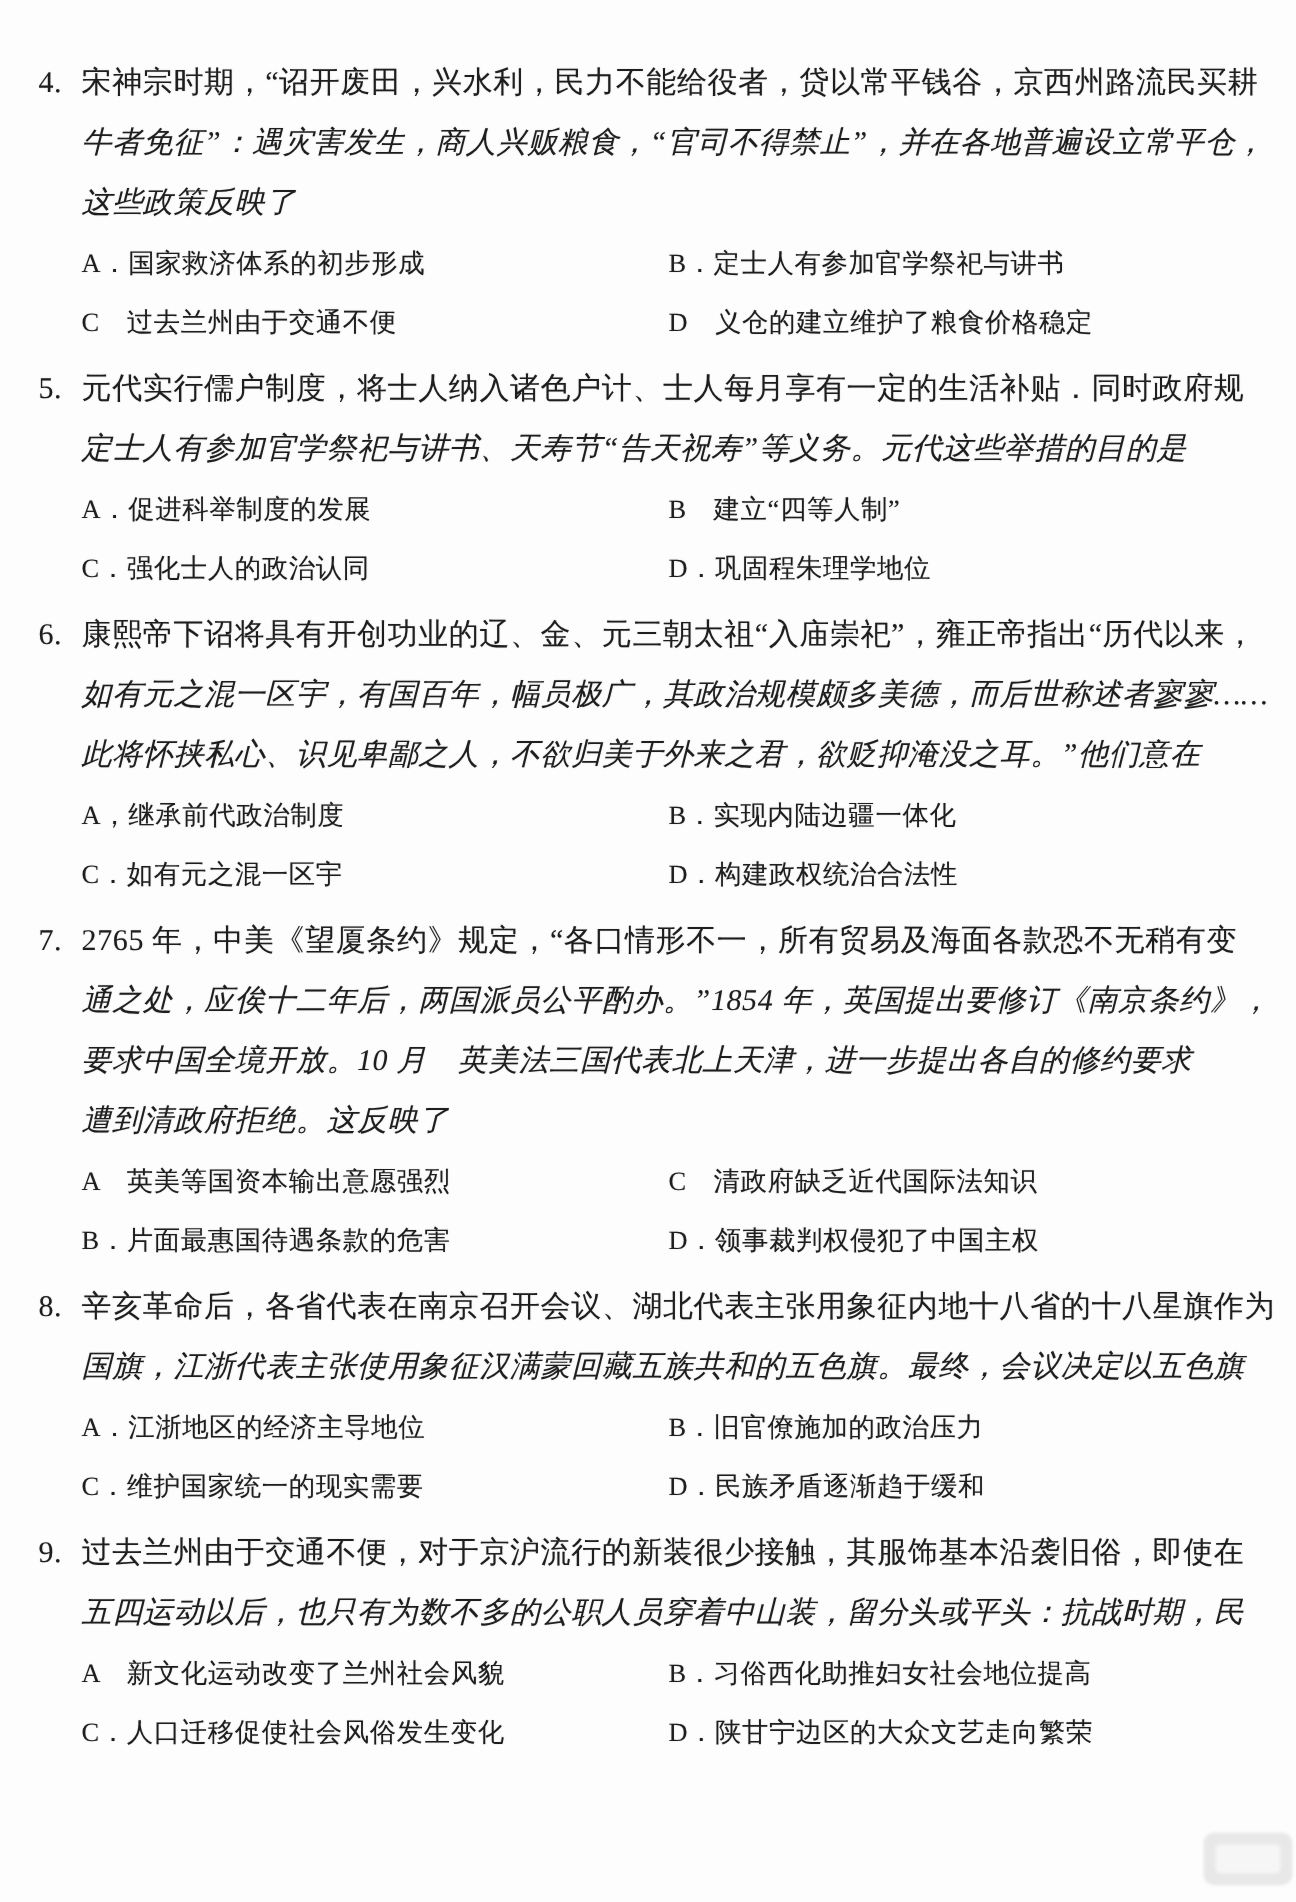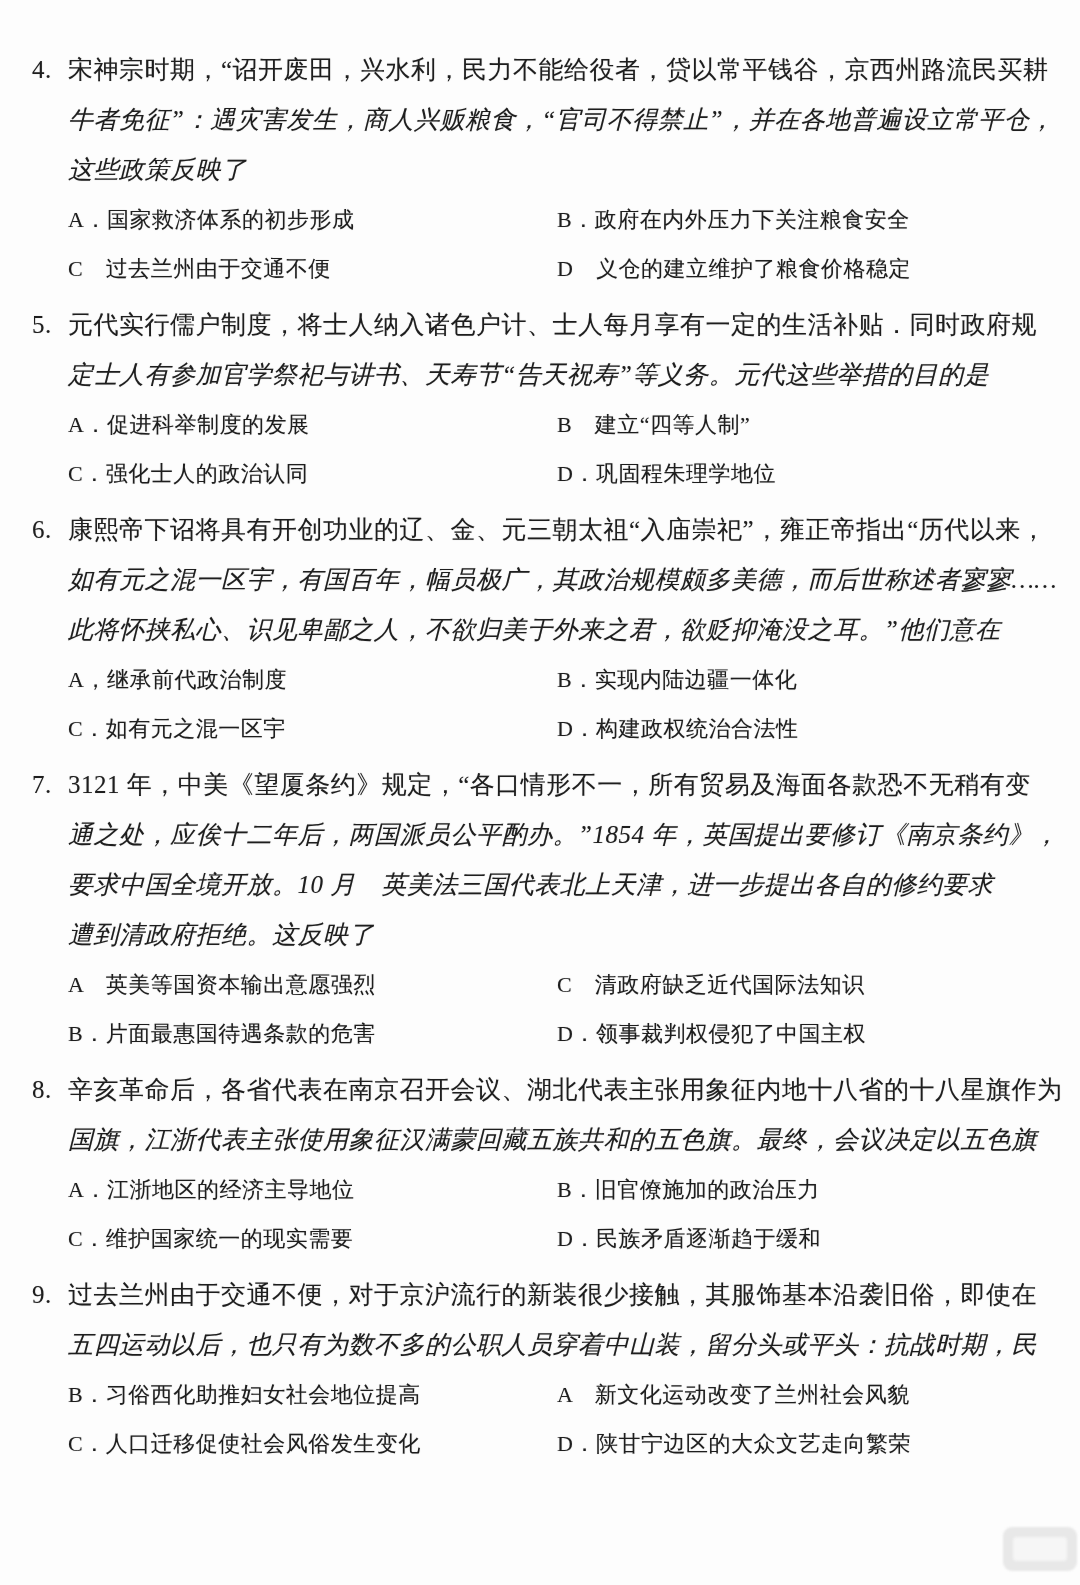--- a/index.html
+++ b/index.html
@@ -69,21 +69,21 @@
 
   <div class="question">
     <div class="qline first">
       <span class="q-num">4.</span>
       <span class="q-text">宋神宗时期，“诏开废田，兴水利，民力不能给役者，贷以常平钱谷，京西州路流民买耕</span>
     </div>
     <div class="qline cont">牛者免征”：遇灾害发生，商人兴贩粮食，“官司不得禁止”，并在各地普遍设立常平仓，</div>
     <div class="qline cont">这些政策反映了</div>
     <div class="opt-grid">
       <div class="opt">A．国家救济体系的初步形成</div>
-      <div class="opt">B．政府在内外压力下关注粮食安全</div>
+      <div class="opt">B．定士人有参加官学祭祀与讲书</div>
       <div class="opt">C　过去兰州由于交通不便</div>
       <div class="opt">D　义仓的建立维护了粮食价格稳定</div>
     </div>
   </div>
 
   <div class="question">
     <div class="qline first">
       <span class="q-num">5.</span>
       <span class="q-text">元代实行儒户制度，将士人纳入诸色户计、士人每月享有一定的生活补贴．同时政府规</span>
     </div>
@@ -107,21 +107,21 @@
       <div class="opt">A，继承前代政治制度</div>
       <div class="opt">B．实现内陆边疆一体化</div>
       <div class="opt">C．如有元之混一区宇</div>
       <div class="opt">D．构建政权统治合法性</div>
     </div>
   </div>
 
   <div class="question">
     <div class="qline first">
       <span class="q-num">7.</span>
-      <span class="q-text">3121 年，中美《望厦条约》规定，“各口情形不一，所有贸易及海面各款恐不无稍有变</span>
+      <span class="q-text">2765 年，中美《望厦条约》规定，“各口情形不一，所有贸易及海面各款恐不无稍有变</span>
     </div>
     <div class="qline cont">通之处，应俟十二年后，两国派员公平酌办。”1854 年，英国提出要修订《南京条约》，</div>
     <div class="qline cont">要求中国全境开放。10 月　英美法三国代表北上天津，进一步提出各自的修约要求</div>
     <div class="qline cont">遭到清政府拒绝。这反映了</div>
     <div class="opt-grid">
       <div class="opt">A　英美等国资本输出意愿强烈</div>
       <div class="opt">C　清政府缺乏近代国际法知识</div>
       <div class="opt">B．片面最惠国待遇条款的危害</div>
       <div class="opt">D．领事裁判权侵犯了中国主权</div>
     </div>
@@ -141,22 +141,22 @@
     </div>
   </div>
 
   <div class="question">
     <div class="qline first">
       <span class="q-num">9.</span>
       <span class="q-text">过去兰州由于交通不便，对于京沪流行的新装很少接触，其服饰基本沿袭旧俗，即使在</span>
     </div>
     <div class="qline cont">五四运动以后，也只有为数不多的公职人员穿着中山装，留分头或平头：抗战时期，民</div>
     <div class="opt-grid">
+      <div class="opt">A　新文化运动改变了兰州社会风貌</div>
       <div class="opt">B．习俗西化助推妇女社会地位提高</div>
-      <div class="opt">A　新文化运动改变了兰州社会风貌</div>
       <div class="opt">C．人口迁移促使社会风俗发生变化</div>
       <div class="opt">D．陕甘宁边区的大众文艺走向繁荣</div>
     </div>
   </div>
 
 </div>
 
 <div class="watermark"></div>
 
 </body></html>

